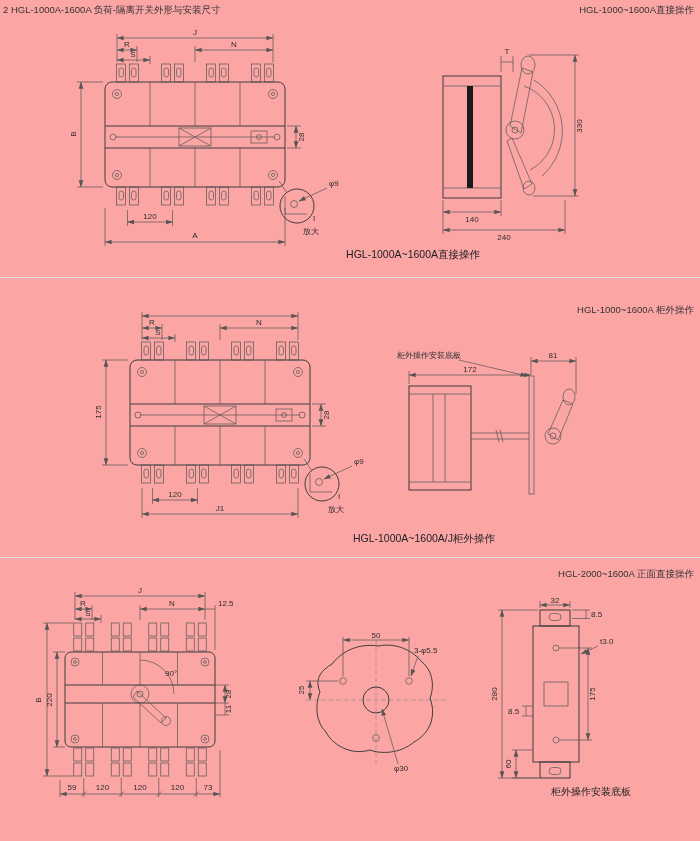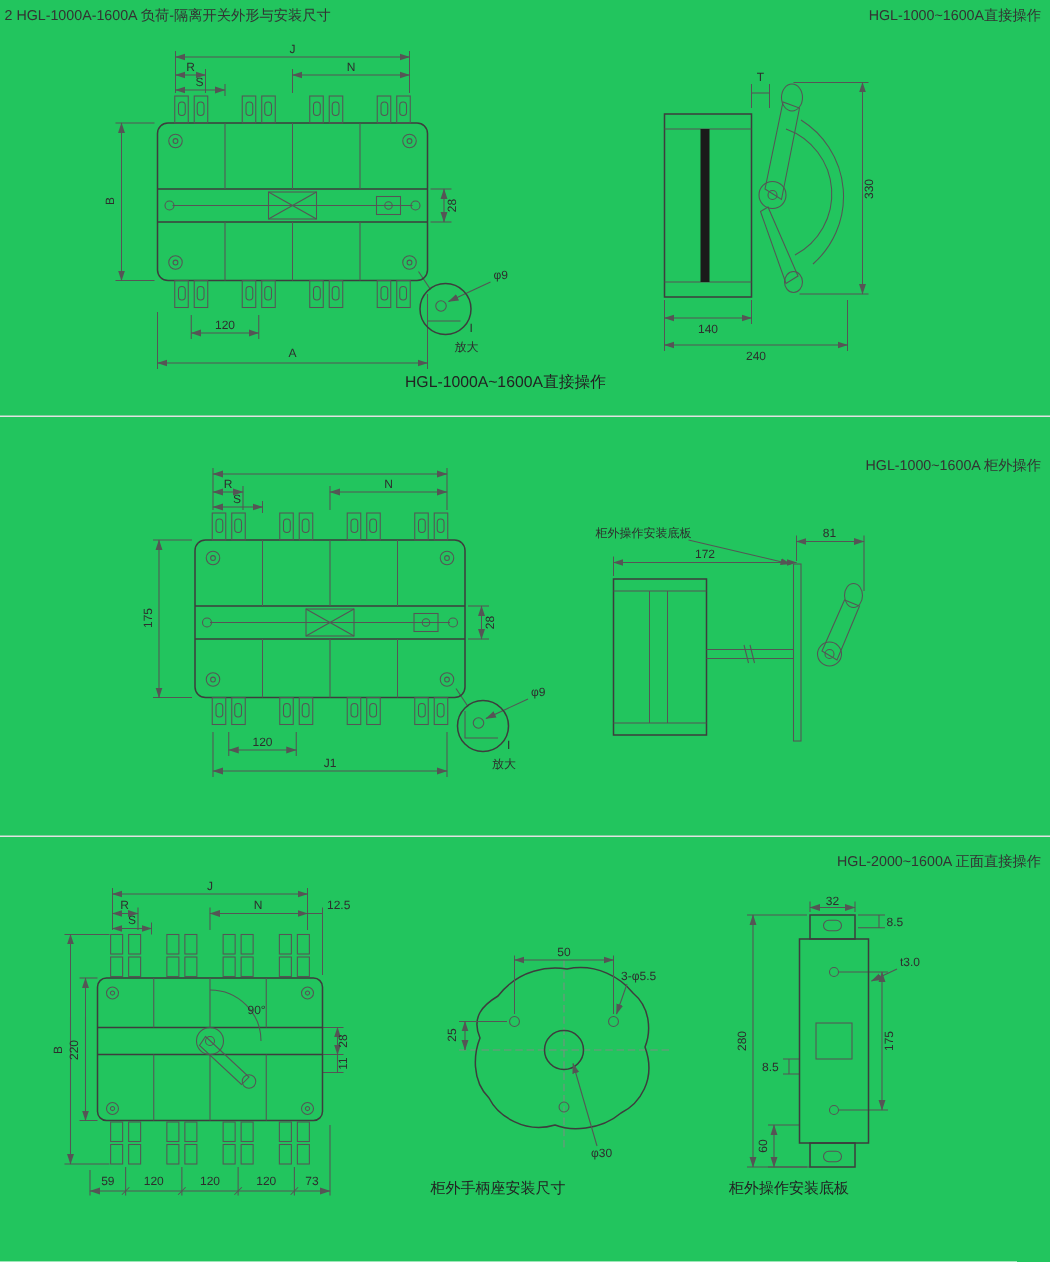--- a/index.html
+++ b/index.html
@@ -1,19 +1,19 @@
 <!DOCTYPE html>
 <html><head>
 <meta charset="utf-8">
 <style>
   html,body{margin:0;padding:0;background:#fff}
-  #page{position:relative;width:700px;height:841px;background:#22c55e;font-family:"Liberation Sans",sans-serif;color:#2e2e2e;overflow:hidden}
+  #page{position:relative;width:700px;height:841px;background:#fca5a5;font-family:"Liberation Sans",sans-serif;color:#2e2e2e;overflow:hidden}
   .abs{position:absolute}
   .hdr{font-size:9.5px;color:#333;white-space:nowrap}
-  .cap{font-size:10.5px;color:#222;text-align:left;white-space:nowrap}
+  .cap{font-size:10.5px;color:#222;text-align:right;white-space:nowrap}
   .divider{left:0;width:700px;height:0;border-top:1px solid #e2e2e2}
   svg{overflow:visible}
   svg text{font-family:"Liberation Sans",sans-serif;fill:#2e2e2e;font-size:8px}
   .ol{fill:none;stroke:#3d3d3d;stroke-width:1}
   .thin{fill:none;stroke:#555;stroke-width:0.7}
   .dl{fill:none;stroke:#555;stroke-width:0.7}
   .cl{fill:none;stroke:#888;stroke-width:0.6;stroke-dasharray:5 2.5}
   .blk{fill:#1a1a1a;stroke:none}
 </style>
 </head>
@@ -281,20 +281,21 @@
       <path d="M153,86 L168,52 L178,56 L163,92 Z"></path>
       <ellipse cx="174" cy="49" rx="6" ry="8"></ellipse>
     </g>
     <g>
       <text x="2" y="10" font-size="7.5">柜外操作安装底板</text>
       <text x="158" y="10" text-anchor="middle" font-size="7">81</text>
       <text x="75" y="24" text-anchor="middle" font-size="7">172</text>
     </g>
   </svg>
 
+  <div class="abs cap" style="left:265px;top:532px;width:230px">HGL-1000A~1600A/J柜外操作</div>
   <div class="abs divider" style="top:557px"></div>
   <div class="abs hdr" style="right:6px;top:568px">HGL-2000~1600A 正面直接操作</div>
 
   <svg class="abs" style="left:35px;top:582px" width="260" height="240" viewBox="0 0 260 240">
     <g class="thin">
       <line x1="40" y1="38" x2="40" y2="10"></line>
       <line x1="170" y1="38" x2="170" y2="10"></line>
       <line x1="105" y1="38" x2="105" y2="23"></line>
       <line x1="57" y1="38" x2="57" y2="23"></line>
       <line x1="66" y1="41" x2="66" y2="33"></line>
@@ -452,16 +453,15 @@
       <text x="9" y="96" text-anchor="middle" font-size="7" transform="rotate(-90 9 96)">280</text>
       <text x="67" y="5" text-anchor="middle" font-size="6.5">32</text>
       <text x="103" y="19" font-size="6">8.5</text>
       <text x="112" y="46" font-size="6.5">t3.0</text>
       <text x="107" y="96" text-anchor="middle" font-size="6.5" transform="rotate(-90 107 96)">175</text>
       <text x="20" y="116" font-size="6">8.5</text>
       <text x="23" y="166" text-anchor="middle" font-size="6.5" transform="rotate(-90 23 166)">60</text>
     </g>
   </svg>
 
-  <div class="abs cap" style="left:287px;top:785px;width:170px;font-size:10px">柜外手柄座安装尺寸</div>
   <div class="abs cap" style="left:486px;top:785px;width:145px;font-size:10px">柜外操作安装底板</div>
 
 </div>
 
 </body></html>

